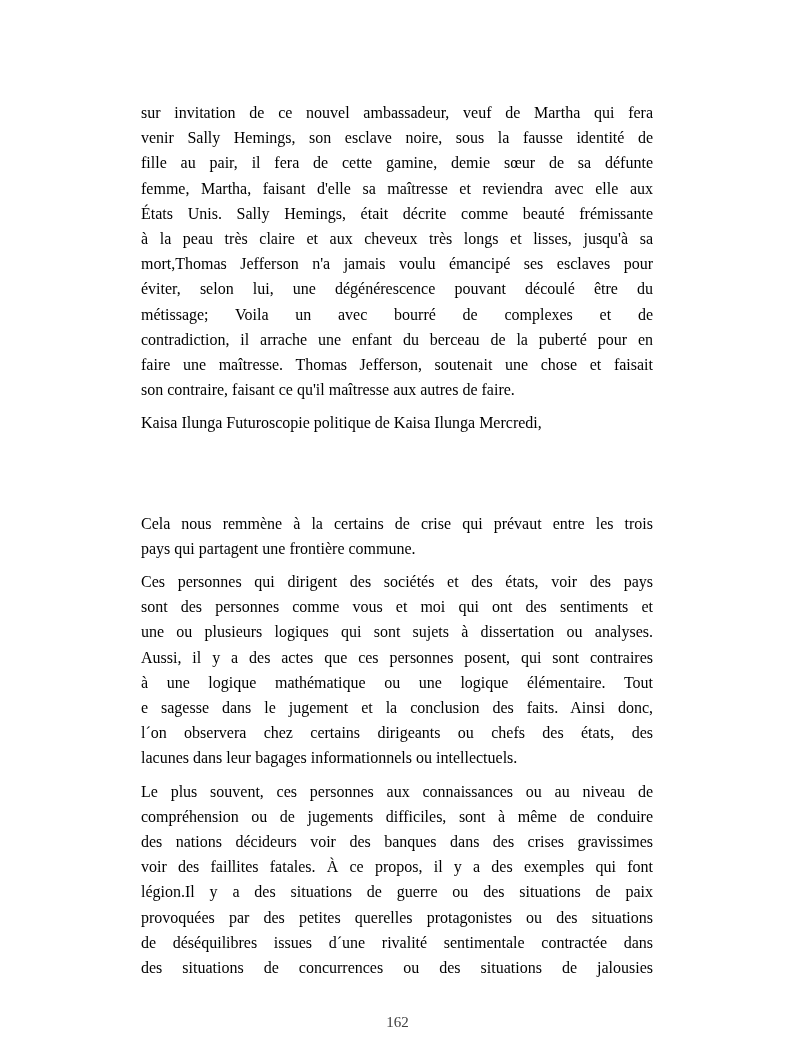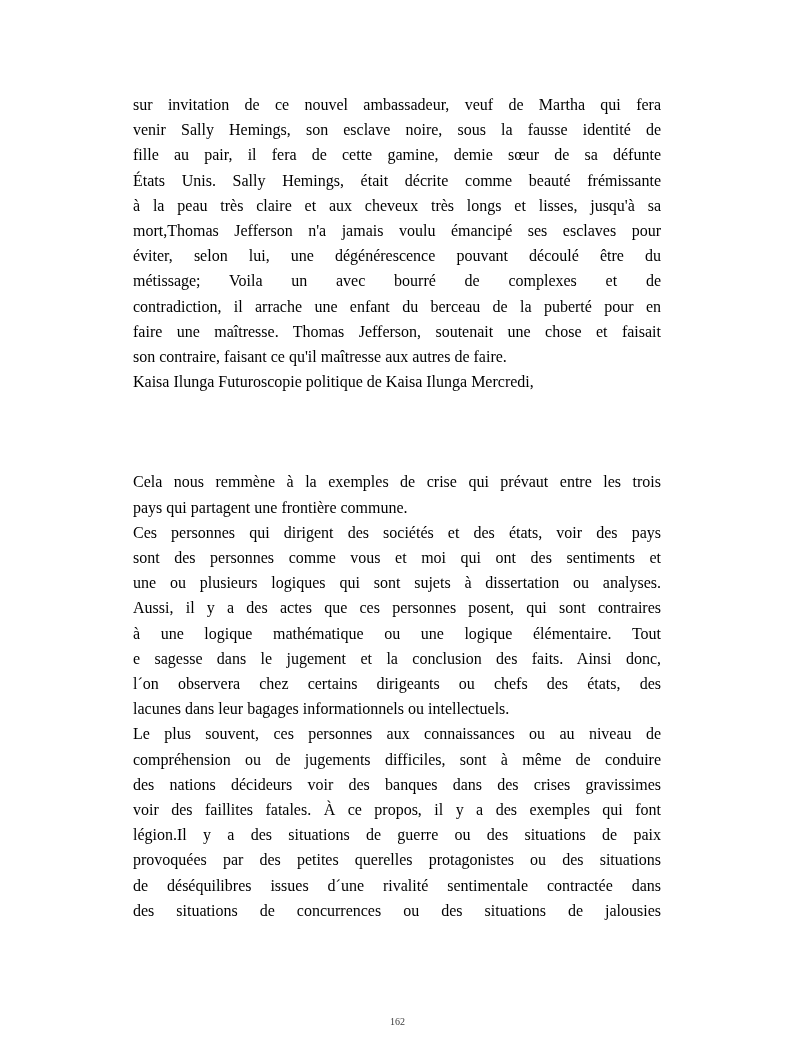--- a/index.html
+++ b/index.html
@@ -22,69 +22,70 @@
   }
   .text-block {
     position: absolute;
     left: 133px;
     top: 92px;
     width: 528px;
     font-size: 16px;
     line-height: 25.2px;
   }
   .paragraph {
-    margin: 0;
+    margin: 8px;
   }
   .paragraph.gap-before {
     margin-top: 75px;
   }
   .line {
     text-align: justify;
     -moz-text-align-last: justify;
     text-align-last: justify;
     white-space: normal;
   }
   .line.no-just {
     -moz-text-align-last: left;
     text-align-last: left;
   }
   .page-number {
     position: absolute;
     top: 1012px;
     left: 0;
     width: 100%;
     text-align: center;
-    font-size: 10px;
+    font-size: 15px;
     line-height: 20px;
     color: #3d3d3d;
   }
 </style>
 </head>
 <body>
 
 <div class="page">
   <main class="text-block" id="textBlock">
       <div class="paragraph">
         <div class="line">sur invitation de ce nouvel ambassadeur, veuf de Martha qui fera</div>
         <div class="line">venir Sally Hemings, son esclave noire, sous la fausse identité de</div>
         <div class="line">fille au pair, il fera de cette gamine, demie sœur de sa défunte</div>
+        <div class="line">femme, Martha, faisant d'elle sa maîtresse et reviendra avec elle aux</div>
         <div class="line">États Unis. Sally Hemings, était décrite comme beauté frémissante</div>
         <div class="line">à la peau très claire et aux cheveux très longs et lisses, jusqu'à sa</div>
         <div class="line">mort,Thomas Jefferson n'a jamais voulu émancipé ses esclaves pour</div>
         <div class="line">éviter, selon lui, une dégénérescence pouvant découlé être du</div>
         <div class="line">métissage; Voila un avec bourré de complexes et de</div>
         <div class="line">contradiction, il arrache une enfant du berceau de la puberté pour en</div>
         <div class="line">faire une maîtresse. Thomas Jefferson, soutenait une chose et faisait</div>
         <div class="line no-just">son contraire, faisant ce qu'il maîtresse aux autres de faire.</div>
       </div>
       <div class="paragraph">
         <div class="line no-just">Kaisa Ilunga Futuroscopie politique de Kaisa Ilunga Mercredi,</div>
       </div>
       <div class="paragraph gap-before">
-        <div class="line">Cela nous remmène à la exemples de crise qui prévaut entre les trois</div>
+        <div class="line">Cela nous remmène à la certains de crise qui prévaut entre les trois</div>
         <div class="line no-just">pays qui partagent une frontière commune.</div>
       </div>
       <div class="paragraph">
         <div class="line">Ces personnes qui dirigent des sociétés et des états, voir des pays</div>
         <div class="line">sont des personnes comme vous et moi qui ont des sentiments et</div>
         <div class="line">une ou plusieurs logiques qui sont sujets à dissertation ou analyses.</div>
         <div class="line">Aussi, il y a des actes que ces personnes posent, qui sont contraires</div>
         <div class="line">à une logique mathématique ou une logique élémentaire. Tout</div>
         <div class="line">e sagesse dans le jugement et la conclusion des faits. Ainsi donc,</div>
         <div class="line">l´on observera chez certains dirigeants ou chefs des états, des</div>

